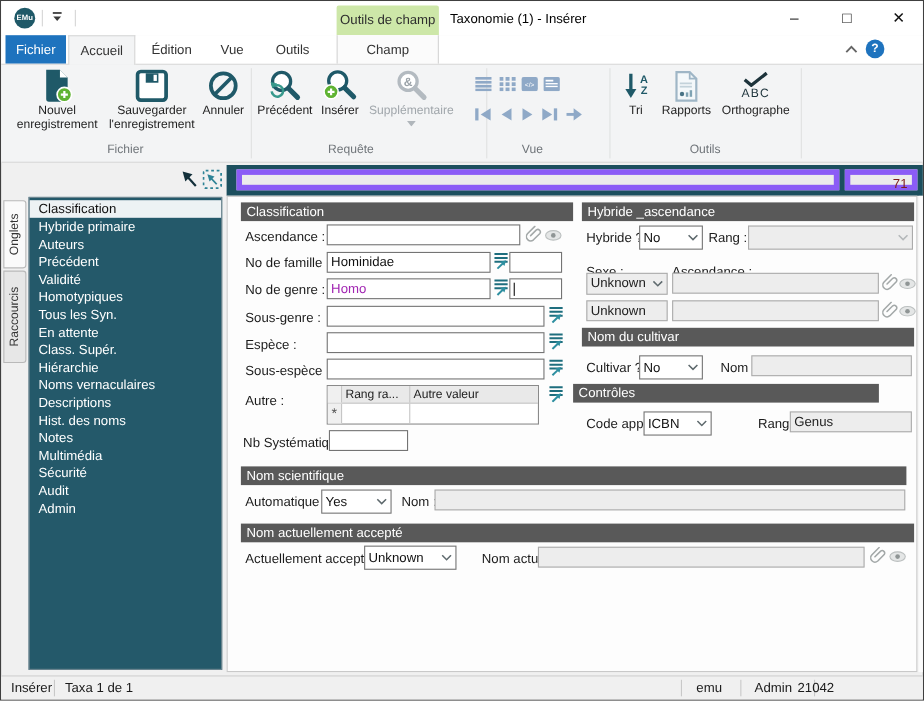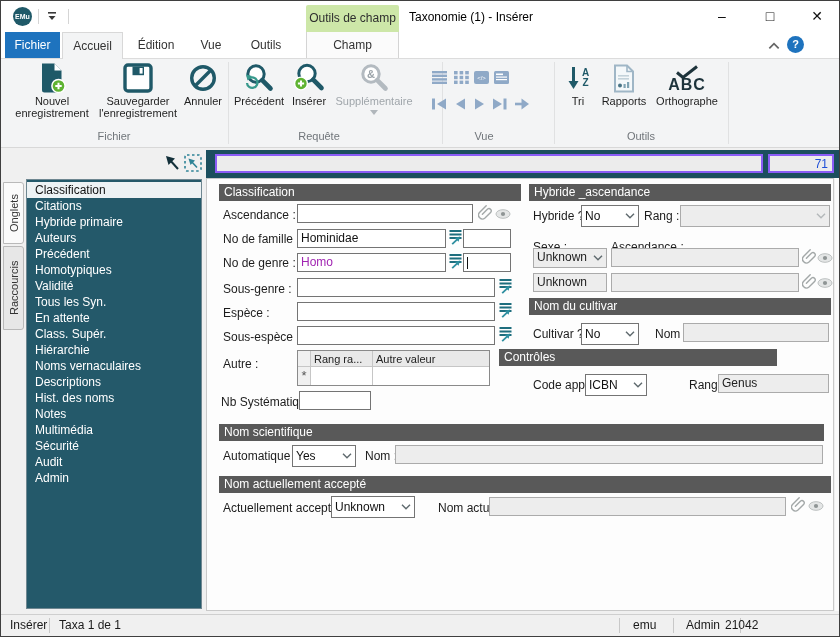--- a/index.html
+++ b/index.html
@@ -27,25 +27,25 @@
 
   
   .ribbon { position:absolute; left:0; top:57px; width:100%; height:90px; background:#f3f4f5; border-top:1px solid #dcdcdc; border-bottom:1px solid #d8d8d8; }
   .rsep { position:absolute; top:3px; width:1px; height:82px; background:#e0e1e2; }
   .rgrouplbl { position:absolute; top:71px; font-size:11px; color:#70757a; text-align:center; }
   .rbtn { position:absolute; top:2px; display:flex; flex-direction:column; align-items:center; font-size:11px; line-height:12px; color:#1f1f1f; text-align:center; }
   .rbtn .ic { height:34px; display:flex; align-items:center; justify-content:center; }
   .rbtn.disabled { color:#a0a6ab; }
   .smallic { position:absolute; }
   .tri-letters { font-size:10px; font-weight:bold; color:#1F5968; line-height:10px; }
-  .spell-abc { font-size:16px; font-weight:bold; color:#1d333b; letter-spacing:1px; line-height:12px; }
+  .spell-abc { font-size:11px; font-weight:normal; color:#1d333b; letter-spacing:1px; line-height:12px; }
 
   
   .recbar { position:absolute; left:205px; top:149px; width:633px; height:28px; background:#1C4F5E; }
-  .rb-field { position:absolute; top:4px; height:19px; background:#ececec; border:2px solid #8b5cf6; font-size:12px; color:#1d4ed8; line-height:17px; }
+  .rb-field { position:absolute; top:4px; height:19px; background:#ececec; border:5px solid #8b5cf6; font-size:12px; color:#7f1d1d; line-height:17px; }
   .modeicon { position:absolute; width:18px; height:18px; }
 
   
   .vtab { position:absolute; left:2px; width:21px; border:1px solid #b9b9b9; border-radius:3px 0 0 3px; font-size:11px; color:#333; display:flex; align-items:center; justify-content:center; writing-mode:vertical-rl; transform:rotate(180deg); }
   .vtab.on { background:#fafafa; }
   .vtab.off { background:#e7e7e7; }
   .sidepanel { position:absolute; left:25px; top:178px; width:176px; height:430px; background:#24596A; border:1px solid #6f8791; }
   .side-item { height:16px; line-height:16px; padding-left:8px; font-size:12px; color:#fff; white-space:nowrap; overflow:hidden; }
   .side-item.sel { background:#edf2f4; color:#111; }
 
@@ -332,26 +332,25 @@
   <div class="recbar">
     <div class="rb-field" style="left:9px;width:548px"></div>
     <div class="rb-field" style="left:562px;width:66px;text-align:right;padding-right:4px">71</div>
   </div>
 
   <div class="vtab on" style="top:181px;height:62px">Onglets</div>
   <div class="vtab off" style="top:245px;height:84px">Raccourcis</div>
   <div class="sidepanel">
     <div style="padding-top:2px">
       <div class="side-item sel">Classification</div>
-      <div class="side-item">Citations</div>
       <div class="side-item">Hybride primaire</div>
       <div class="side-item">Auteurs</div>
       <div class="side-item">Précédent</div>
+      <div class="side-item">Validité</div>
       <div class="side-item">Homotypiques</div>
-      <div class="side-item">Validité</div>
       <div class="side-item">Tous les Syn.</div>
       <div class="side-item">En attente</div>
       <div class="side-item">Class. Supér.</div>
       <div class="side-item">Hiérarchie</div>
       <div class="side-item">Noms vernaculaires</div>
       <div class="side-item">Descriptions</div>
       <div class="side-item">Hist. des noms</div>
       <div class="side-item">Notes</div>
       <div class="side-item">Multimédia</div>
       <div class="side-item">Sécurité</div>
@@ -473,21 +472,21 @@
   <div class="flbl" style="left:532px;top:326px">Cultivar ?</div>
   <div class="field dd" style="left:580px;top:322px;width:58px;height:22px;line-height:20px">
     <span>No</span>
     <svg class="chev">
         <use href="#sym-chev"></use>
       </svg>
   </div>
   <div class="flbl" style="left:654px;top:326px">Nom :</div>
   <div class="field dfield" style="left:682px;top:322px;width:146px"></div>
 
-  <div class="sec-hdr" style="left:498px;top:348px;width:278px">Contrôles</div>
+  <div class="sec-hdr" style="left:520px;top:348px;width:278px">Contrôles</div>
   <div class="flbl" style="left:532px;top:377px">Code applicable :</div>
   <div class="field dd" style="left:584px;top:373px;width:62px;height:22px;line-height:20px">
     <span>ICBN</span>
     <svg class="chev">
         <use href="#sym-chev"></use>
       </svg>
   </div>
   <div class="flbl" style="left:688px;top:377px">Rang :</div>
   <div class="field dfield" style="left:717px;top:373px;width:111px">Genus</div>
 

